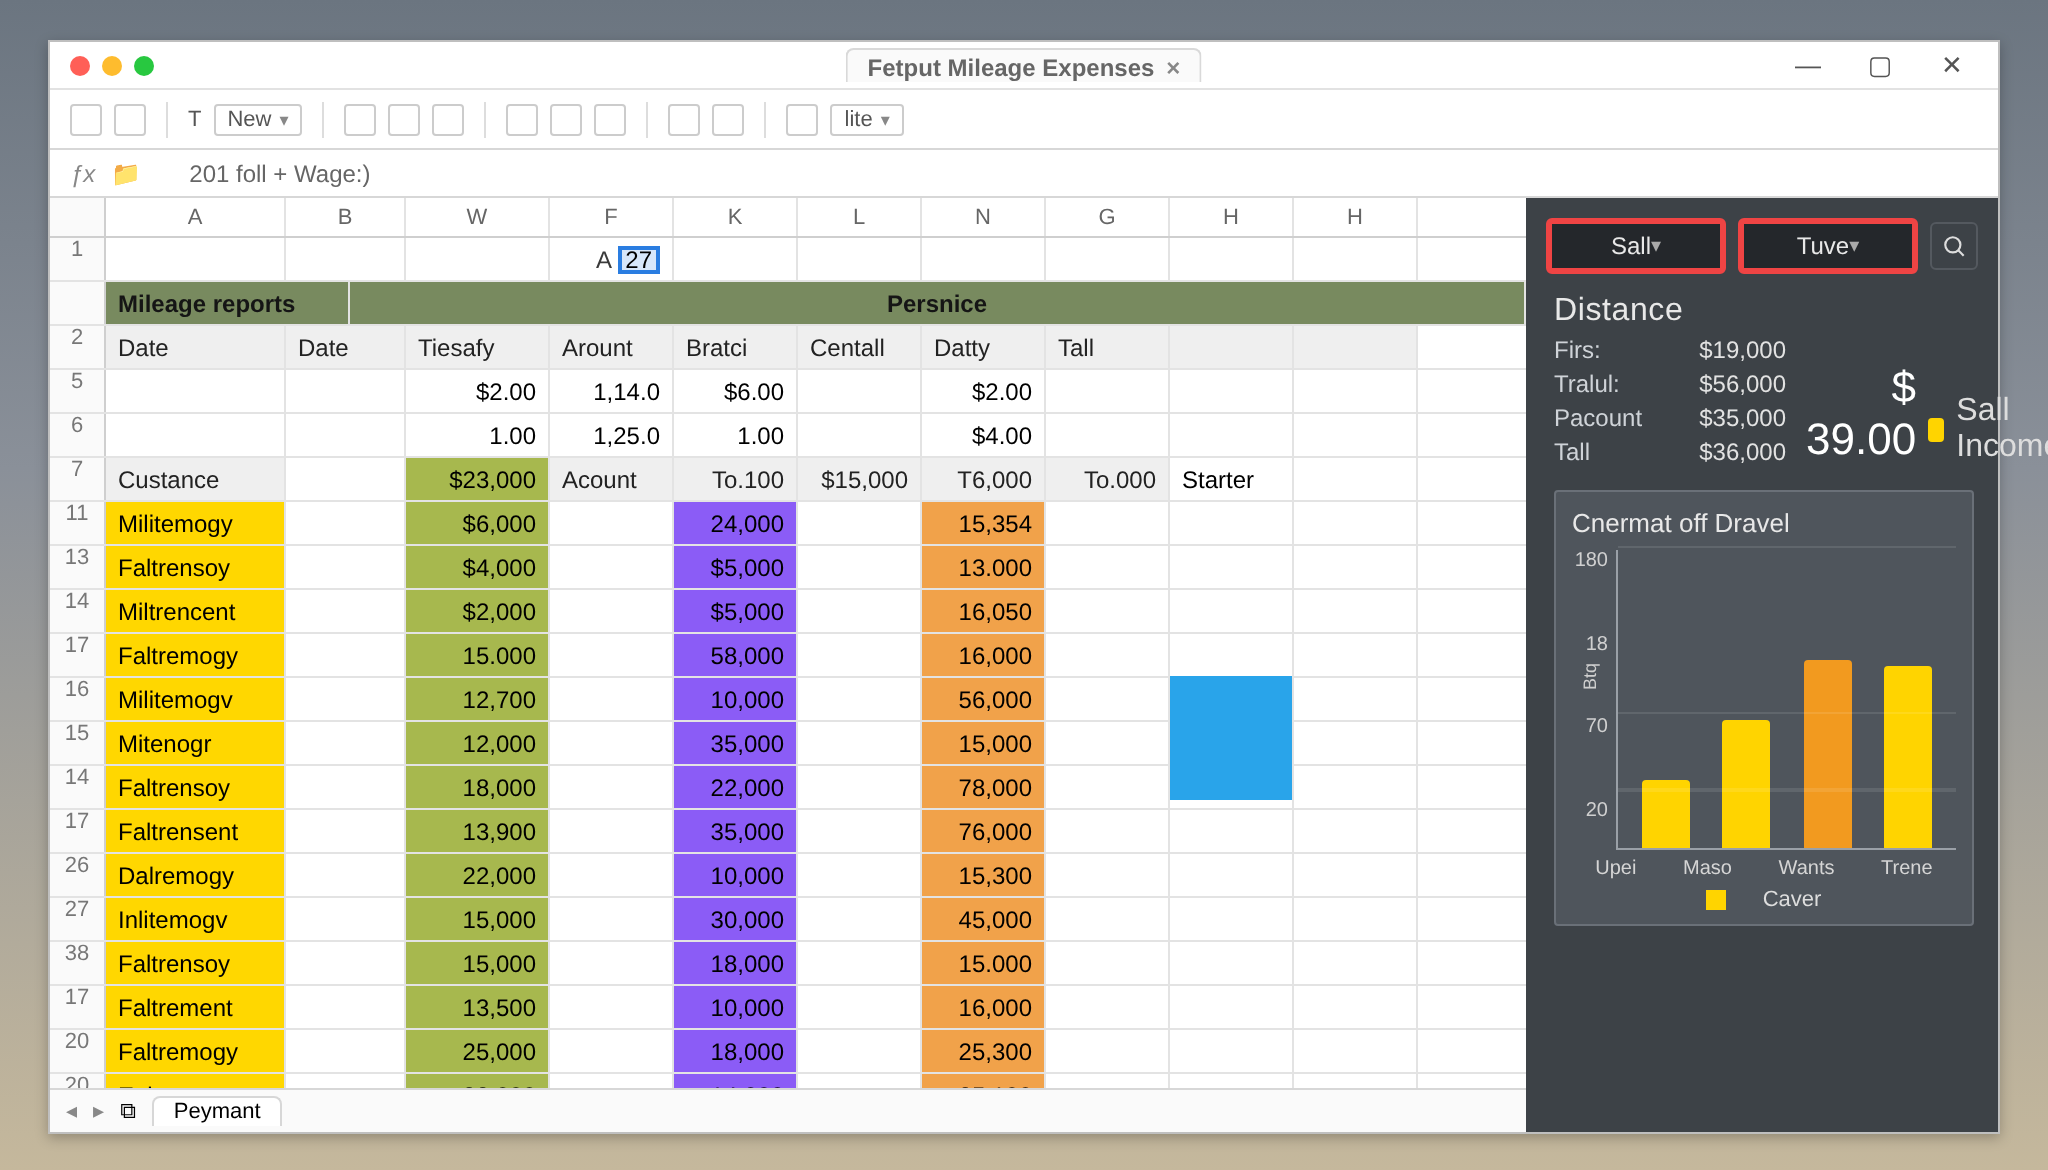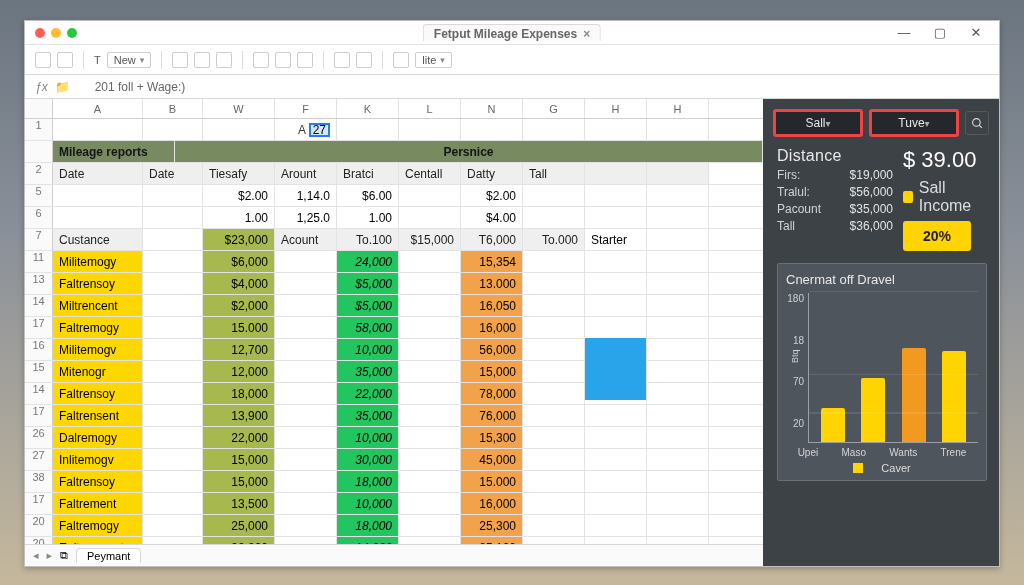--- a/index.html
+++ b/index.html
@@ -74,42 +74,42 @@
   .w-A{width:90px}.w-B{width:60px}.w-W{width:72px}.w-F{width:62px}.w-K{width:62px}.w-L{width:62px}.w-N{width:62px}.w-G{width:62px}.w-H{width:62px}.w-H2{width:62px}
   
   .grid { flex:1; overflow:hidden; font-size:12px; position:relative; }
   .row { display:flex; height:22px; border-bottom:1px solid #e3e3e3; align-items:stretch; }
   .cell { border-right:1px solid #e3e3e3; display:flex; align-items:center; padding:0 6px; }
   .num { justify-content:flex-end; }
   .section-title { background:#788a5f; color:#151515; font-weight:bold; }
   .hdr-cell { background:#efefef; color:#222; }
   .yellow { background:#ffd700; }
   .olive  { background:#a7b84e; }
-  .green  { background:#22c55e;font-style:italic; }
+  .green  { background:#8b5cf6; }
   .orange { background:#f1a24a; }
   .cell-selected { outline:2px solid #2a7de1; outline-offset:-2px; background:#d7e7fb; }
   
   .sheettabs { height:22px; border-top:1px solid #d7d7d7; display:flex; align-items:center; font-size:11px; padding-left:8px; gap:8px; background:#fafafa; }
   .sheettabs .tab { border:1px solid #d7d7d7; padding:1px 10px; background:#fff; border-bottom:none; border-radius:4px 4px 0 0; }
   .sheettabs .nav { color:#888; }
   
   .bluebar { background:#29a4ea; }
   
   .panel-top { display:flex; gap:6px; padding:10px 10px 0 10px; align-items:center; }
   .panel-select { flex:1; background:#24272b; color:#e8e8e8; border:3px solid #ef4444; padding:4px 8px; font-size:12px; display:flex; justify-content:center; align-items:center; border-radius:3px; }
   .panel-select::after{ content:"▾"; font-size:10px; color:#aaa; }
   .panel-search { width:24px; height:24px; border:1px solid #54595f; border-radius:3px; display:flex; align-items:center; justify-content:center; color:#ddd; }
   .panel-block { padding:10px 12px 0 14px; color:#e8e8e8; }
   .panel-heading { font-size:16px; font-weight:400; letter-spacing:.3px; }
   .big-amount { font-size:22px; font-weight:500; text-align:right; color:#fff; }
   .panel-row { display:flex; justify-content:space-between; font-size:12px; color:#cfd3d8; margin-top:3px; }
   .panel-row span:last-child{ color:#e2e2e2; }
   .panel-topstats { display:flex; gap:10px; }
   .panel-topstats .left{ flex:1; }
-  .panel-topstats .right{ width:84px; display:flex; flex-direction:column; align-items:flex-start; gap:6px; }
+  .panel-topstats .right{ width:84px; display:flex; flex-direction:row; align-items:flex-end; gap:6px; }
   .legend-pill { display:flex; align-items:center; gap:6px; font-size:16px; color:#ddd; }
   .legend-pill .sq { width:12px; height:12px; background:#ffd400; border-radius:2px; }
   .pct-chip { background:#ffd400; color:#222; font-weight:600; padding:7px 20px; border-radius:3px; font-size:14px; }
   .chart-wrap { margin:12px 12px 4px 14px; background:#4f555c; border:1px solid #6a7078; border-radius:2px; padding:8px 8px 6px 8px; }
   .chart-title { font-size:13px; color:#e8e8e8; margin-bottom:6px; }
   .chart-box { position:relative; height:150px; display:flex; }
   .y-axis { width:22px; display:flex; flex-direction:column; justify-content:space-between; align-items:flex-end; font-size:10px; color:#d0d0d0; padding:0 4px 14px 0; }
   .plot { flex:1; position:relative; border-left:1px solid #9aa0a7; border-bottom:1px solid #9aa0a7; }
   .grid-line { position:absolute; left:0; right:0; height:1px; background:rgba(255,255,255,.10); }
   .bars { position:absolute; left:0; right:0; bottom:0; top:0; display:flex; align-items:flex-end; justify-content:space-around; padding:0 4px; }

